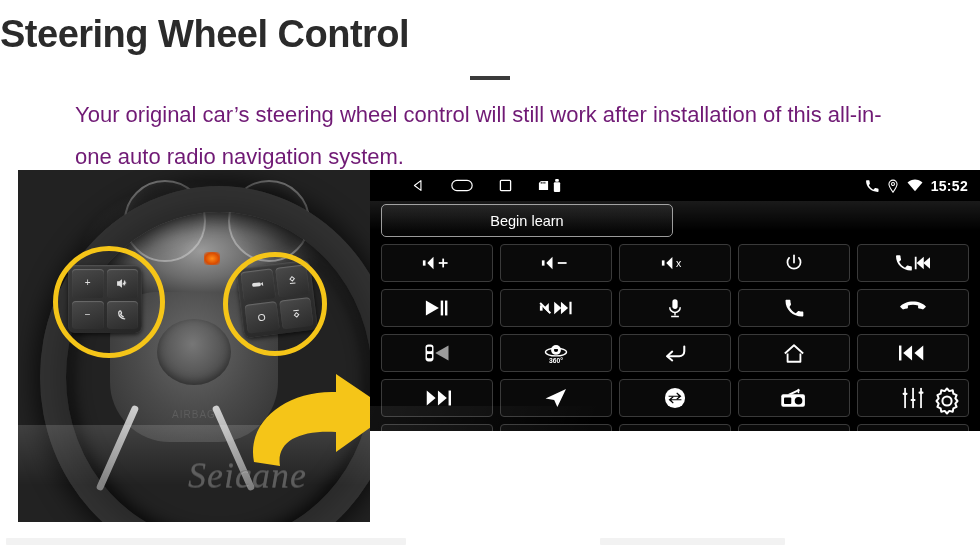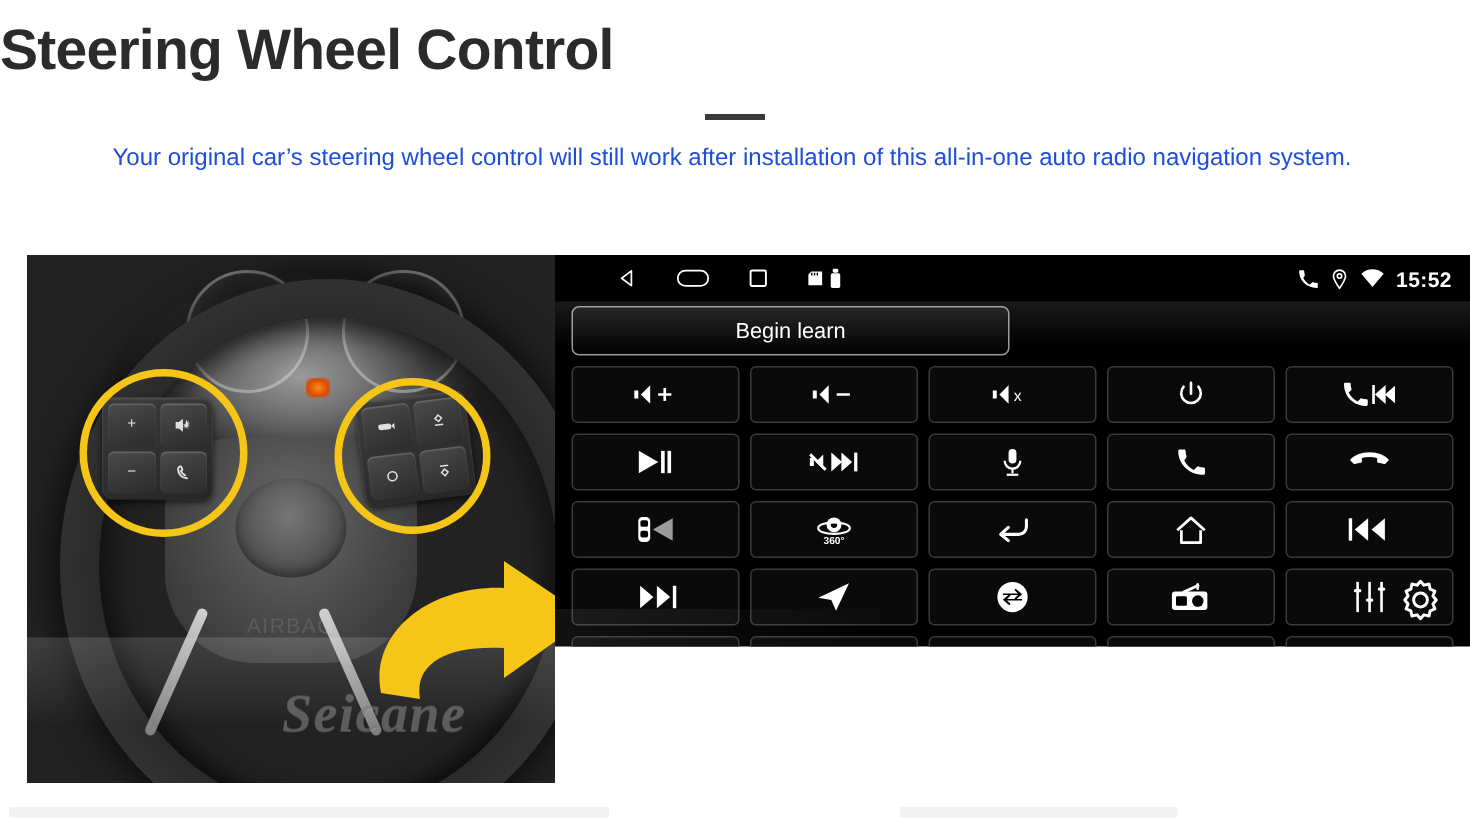--- a/index.html
+++ b/index.html
@@ -16,21 +16,21 @@
   .header{width:100%;text-align:left;padding-top:12px;box-sizing:border-box;}
   .title{
     font-size:38px;font-weight:bold;color:#2b2b2b;
     letter-spacing:-0.5px;line-height:44px;margin:0;
     font-family:"Liberation Sans", sans-serif;
   }
   .divider{
     width:40px;height:4px;background:#3a3a3a;margin:20px auto 14px auto;
   }
   .subtitle{
-    font-size:16px;color:#1d4ed8;line-height:24px;
+    font-size:22px;color:#701a75;line-height:42px;
     max-width:830px;margin:0 auto;font-weight:normal;
   }
 
   
   .strip{position:absolute;left:0;top:170px;width:980px;height:357px;}
 
   
   .photo{
     position:absolute;left:18px;top:0;width:352px;height:352px;
     overflow:hidden;background:#111;
@@ -66,21 +66,21 @@
   }
   .hub-center{
     position:absolute;left:50%;top:40%;width:74px;height:66px;
     transform:translate(-50%,-50%);
     background:radial-gradient(ellipse at 48% 38%, #777 0%, #555 55%, #3d3d3d 100%);
     border-radius:50%;
     box-shadow:inset 0 -3px 8px rgba(0,0,0,.4);
   }
   .hub-airbag{
     position:absolute;left:50%;top:78%;transform:translateX(-50%);
-    font-size:14px;color:#5d5d5d;letter-spacing:1px;
+    font-size:10px;color:#5d5d5d;letter-spacing:1px;
   }
   .spoke-l,.spoke-r{
     position:absolute;width:7px;height:92px;background:linear-gradient(180deg,#e8e8e8,#8d8d8d);
     border-radius:4px;opacity:.85;
   }
   .spoke-l{left:96px;top:232px;transform:rotate(24deg);}
   .spoke-r{left:212px;top:232px;transform:rotate(-24deg);}
   .cluster-dial{
     position:absolute;width:78px;height:78px;border-radius:50%;
     border:2px solid rgba(225,225,225,.45);
@@ -116,21 +116,21 @@
     border-radius:4px;display:flex;align-items:center;justify-content:center;
     color:#e0e0e0;font-size:10px;line-height:1;
     box-shadow:inset 0 1px 1px rgba(255,255,255,.2);
   }
 
   
   .arrow-wrap{position:absolute;left:222px;top:188px;width:160px;height:110px;}
   .watermark{
     position:absolute;left:170px;top:284px;
     font-family:"Liberation Serif", serif;
-    font-style:italic;font-weight:bold;font-size:36px;
+    font-style:italic;font-weight:normal;font-size:36px;
     color:rgba(110,110,110,.55);
     text-shadow:0 1px 0 rgba(255,255,255,.18);
     letter-spacing:1px;
   }
   .glass{
     position:absolute;left:0;top:255px;width:352px;height:60px;
     background:linear-gradient(180deg,rgba(255,255,255,.14),rgba(255,255,255,0));
     pointer-events:none;
   }
 

